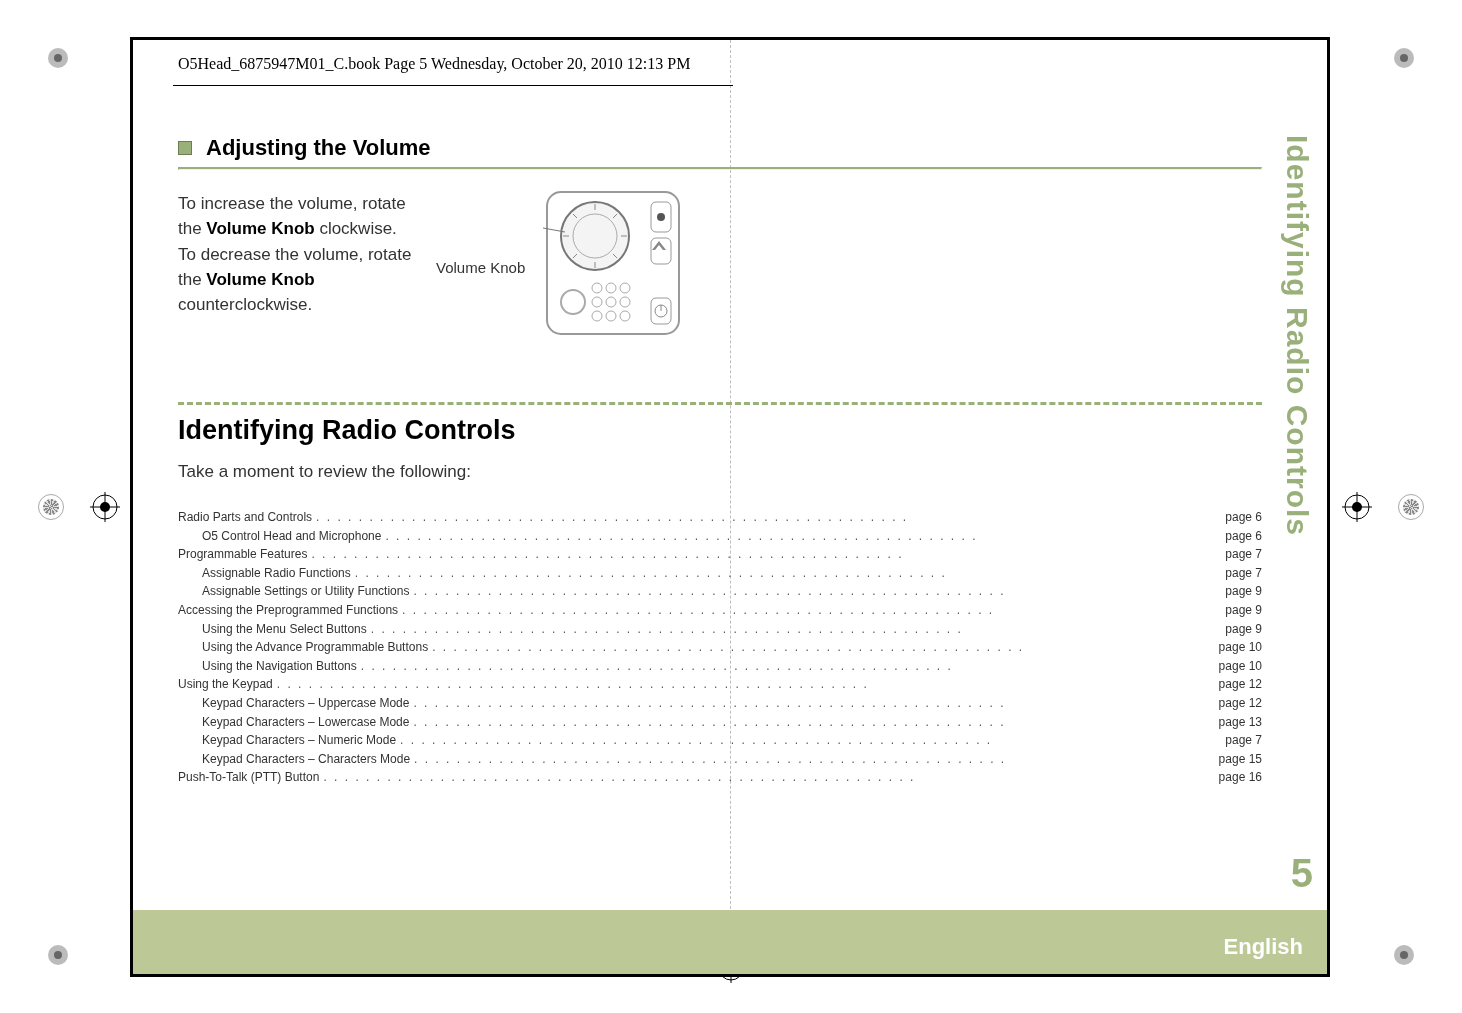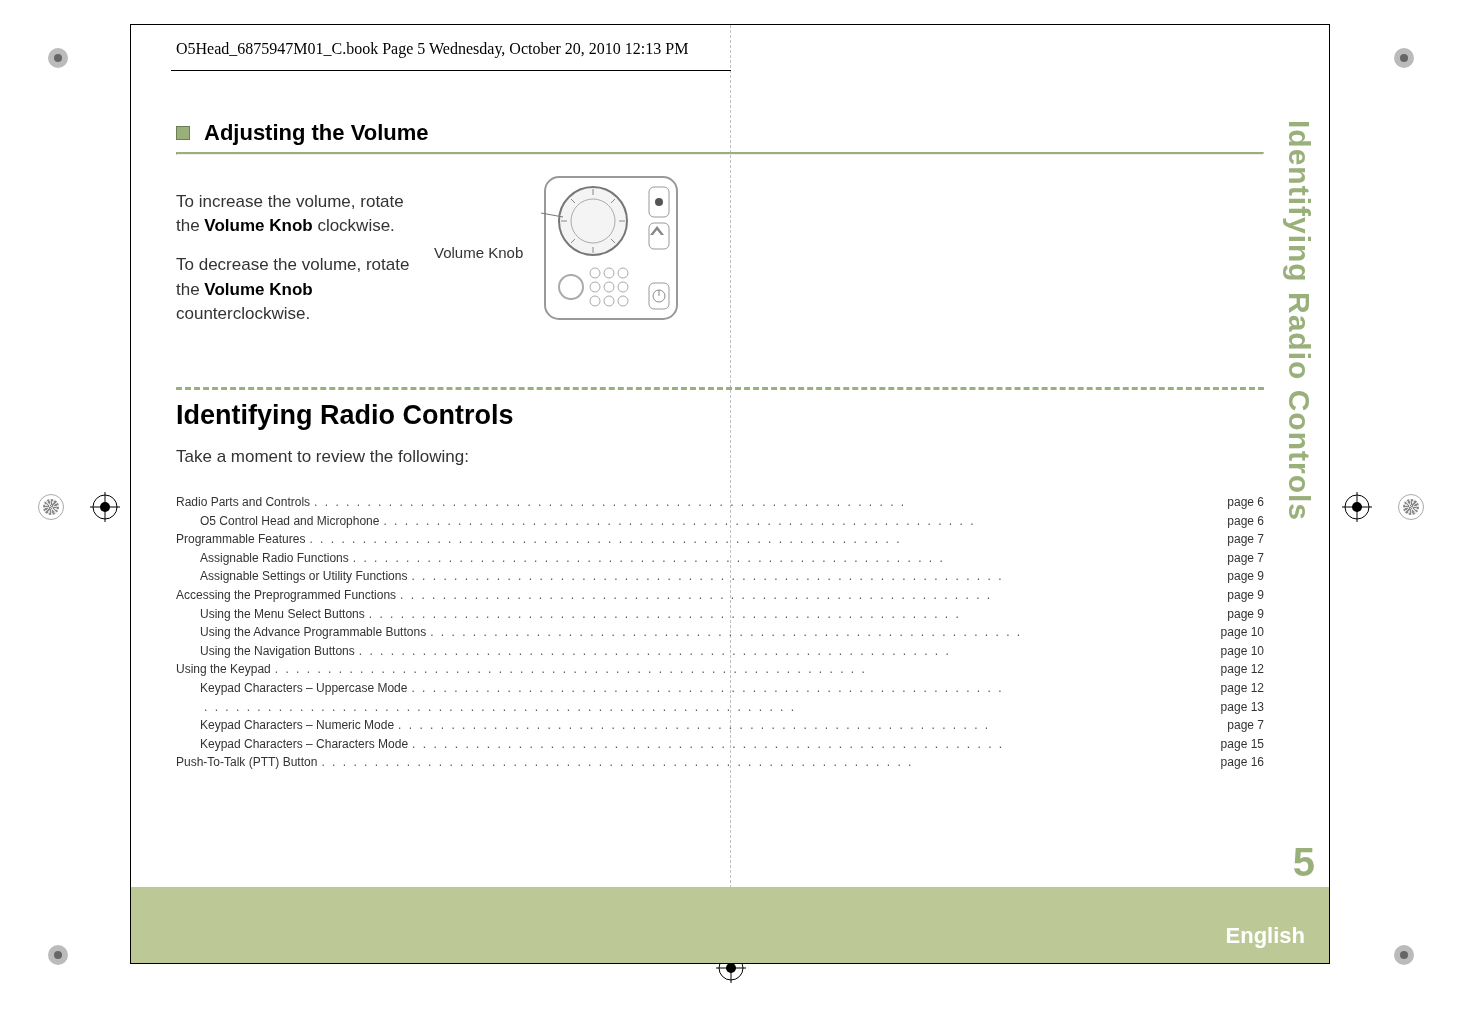--- a/index.html
+++ b/index.html
@@ -43,24 +43,24 @@
     }
     .reg-mark svg { width: 30px; height: 30px; }
     .rm-left { left: 90px; top: 50%; transform: translateY(-50%); }
     .rm-right { right: 90px; top: 50%; transform: translateY(-50%); }
     .rm-bottom { left: 50%; bottom: 30px; transform: translateX(-50%); }
 
     
     .page {
       position: absolute;
       left: 130px;
-      top: 24px;
+      top: 37px;
       width: 1200px;
       height: 940px;
-      border: 1px solid #000000;
+      border: 3px solid #000000;
     }
     .book-header {
       position: absolute;
       top: 15px;
       left: 45px;
       font-family: "Times New Roman", serif;
       font-size: 16px;
       color: #000;
     }
     .header-rule {
@@ -100,21 +100,21 @@
       font-weight: bold;
       color: #000;
     }
     .h2-rule {
       border-top: 2px solid #9ab07a;
       margin-bottom: 22px;
     }
     .para-row {
       display: flex;
       gap: 18px;
-      align-items: flex-end;
+      align-items: flex-start;
     }
     .para-text {
       flex: 0 0 240px;
       font-size: 17px;
       line-height: 1.45;
       color: #333;
     }
     .para-text .bold { font-weight: bold; color: #000; }
     .knob-label {
       font-size: 15px;
@@ -186,21 +186,21 @@
       position: absolute;
       right: 14px;
       bottom: 78px;
       font-size: 40px;
       font-weight: bold;
       color: #9ab07a;
     }
     .footer-bar {
       position: absolute;
       left: 0; right: 0; bottom: 0;
-      height: 76px;
+      height: 64px;
       background: #bcc997;
     }
     .footer-lang {
       position: absolute;
       right: 24px;
       bottom: 14px;
       font-size: 22px;
       font-weight: bold;
       color: #fff;
     }
@@ -282,21 +282,21 @@
         <div class="h2-bullet"></div>
         <div class="h2">Adjusting the Volume</div>
       </div>
       <hr class="h2-rule">
 
       <div class="para-row">
         <div style="flex:0 0 240px;">
           <p class="para-text">
             <span>To increase the volume, rotate the </span><span class="bold">Volume Knob</span><span> clockwise.</span>
           </p>
-          <p class="para-text" style="margin-top:14px;">
+          <p class="para-text" style="margin-top:2px;">
             <span>To decrease the volume, rotate the </span><span class="bold">Volume Knob</span><span> counterclockwise.</span>
           </p>
         </div>
         <div class="knob-label">Volume Knob</div>
         <div class="knob-illus">
           <svg viewBox="0 0 140 150">
             <rect x="4" y="4" width="132" height="142" rx="14" fill="#fff" stroke="#999" stroke-width="2"></rect>
             <rect x="108" y="14" width="20" height="30" rx="5" fill="none" stroke="#999"></rect>
             <circle cx="118" cy="29" r="4" fill="#555"></circle>
             <rect x="108" y="50" width="20" height="26" rx="5" fill="none" stroke="#999"></rect>
@@ -390,20 +390,21 @@
             <span class="toc-title">Using the Keypad</span>
             <span class="toc-dots"></span>
             <span class="toc-page">page 12</span>
           </div>
           <div class="toc-line indent">
             <span class="toc-title">Keypad Characters – Uppercase Mode</span>
             <span class="toc-dots"></span>
             <span class="toc-page">page 12</span>
           </div>
           <div class="toc-line indent">
+            <span class="toc-title">Keypad Characters – Lowercase Mode</span>
             <span class="toc-dots"></span>
             <span class="toc-page">page 13</span>
           </div>
           <div class="toc-line indent">
             <span class="toc-title">Keypad Characters – Numeric Mode</span>
             <span class="toc-dots"></span>
             <span class="toc-page">page 7</span>
           </div>
           <div class="toc-line indent">
             <span class="toc-title">Keypad Characters – Characters Mode</span>

